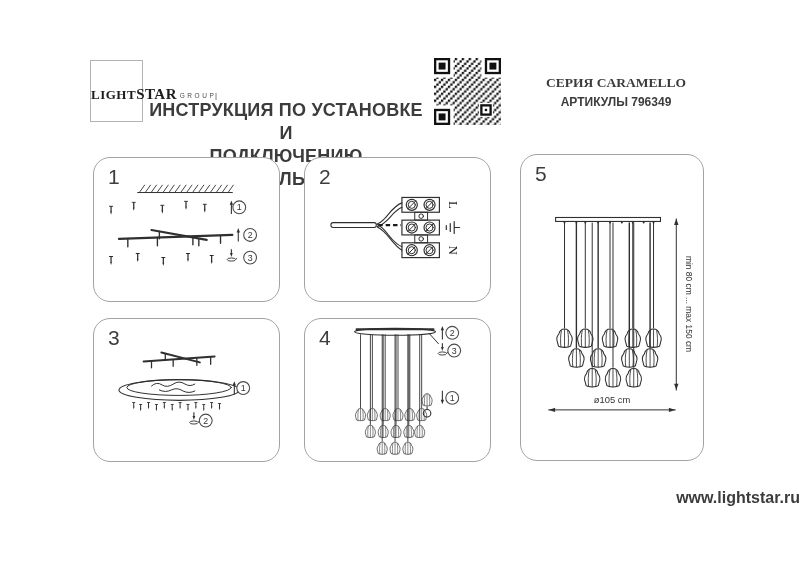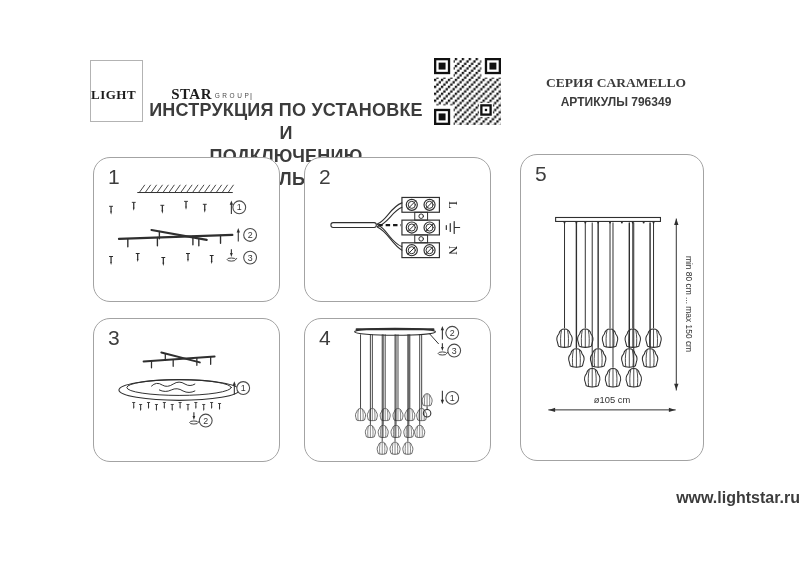--- a/index.html
+++ b/index.html
@@ -4,21 +4,21 @@
 <style>
   html,body{margin:0;padding:0;background:#fff;}
   .page{position:relative;width:800px;height:566px;background:#fff;overflow:hidden;
         font-family:"Liberation Sans",sans-serif;color:#3a3a3a;}
   .abs{position:absolute;}
 
   
   .logo{left:90px;top:60px;width:53px;height:62px;border:1px solid #b3b3b3;box-sizing:border-box;
         display:flex;align-items:center;padding-top:7px;background:#fff;}
   .logo-light{font-family:"Liberation Serif",serif;font-weight:700;font-size:13px;line-height:12px;letter-spacing:.5px;color:#1c1c1c;}
-  .logo-star{font-family:"Liberation Serif",serif;font-weight:700;font-size:15px;line-height:13px;letter-spacing:.5px;color:#1c1c1c;margin-left:35px;}
+  .logo-star{font-family:"Liberation Serif",serif;font-weight:700;font-size:15px;line-height:13px;letter-spacing:.5px;color:#1c1c1c;}
   .logo-group{font-size:6.5px;letter-spacing:2.6px;color:#4a4a4a;margin-top:2px;margin-left:2.6px;}
   .logo-flag{display:flex;width:38px;height:5px;margin-top:3px;outline:.5px solid #c0c0c0;}
   .logo-flag span{flex:1;display:block;}
 
   .title{left:146px;top:99px;width:280px;text-align:center;font-size:18px;font-weight:700;
          line-height:23px;color:#3c3c3c;letter-spacing:.2px;}
   .qr{left:434px;top:58px;width:67px;height:67px;}
   .series{left:520px;top:74px;width:192px;text-align:center;}
   .series-name{font-size:13.5px;font-weight:700;color:#3c3c3c;line-height:17px;font-family:Liberation Serif, serif;}
   .articles{font-size:12px;font-weight:700;color:#3c3c3c;line-height:23px;}

